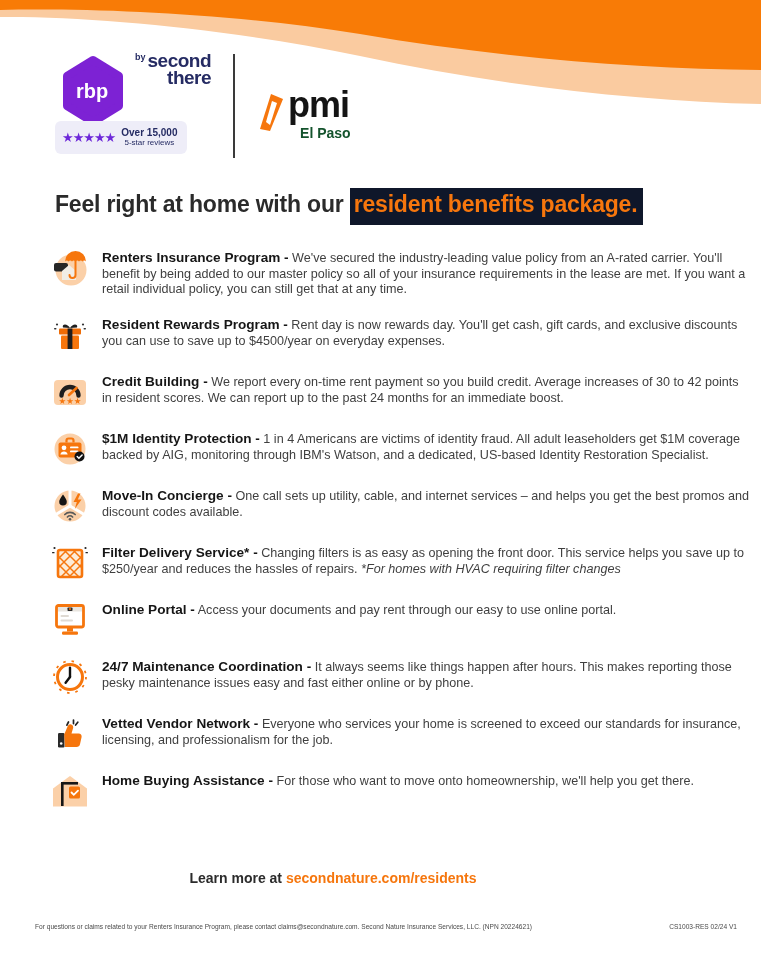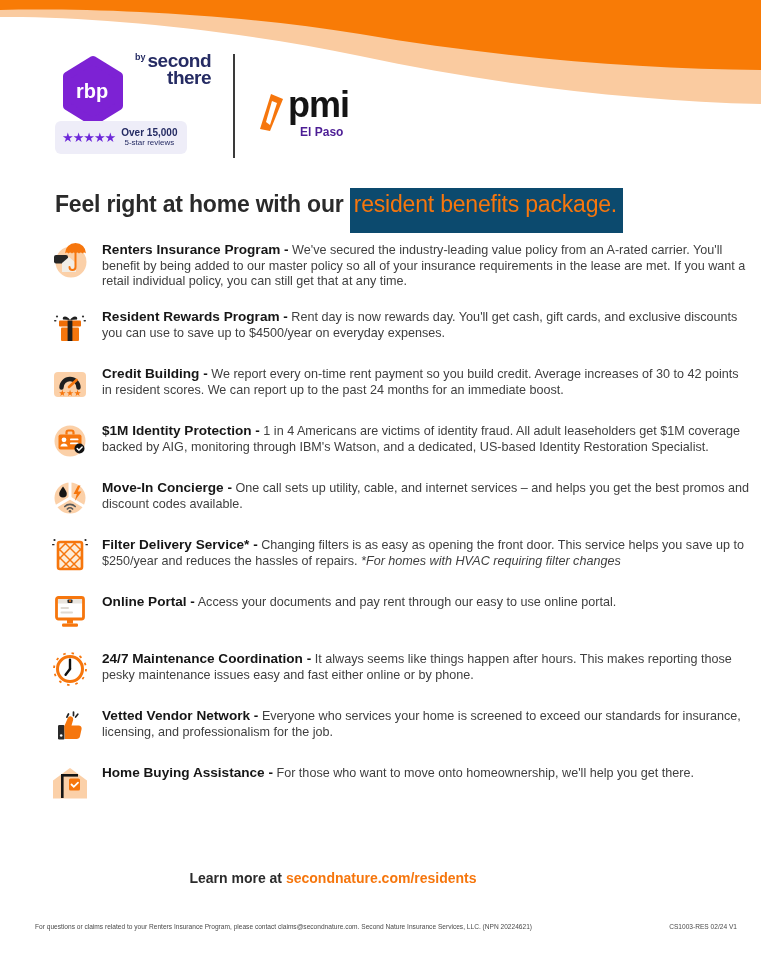--- a/index.html
+++ b/index.html
@@ -15,38 +15,38 @@
   .rbp-mark { width:72px; height:80px; }
   .sn-text { margin-left:6px; color:#252B63; line-height:0.92; }
   .sn-line1 { display:flex; align-items:flex-start; }
   .sn-by { font-size:9px; font-weight:600; margin-right:2px; margin-top:1px; }
   .sn-word { font-size:19px; font-weight:800; letter-spacing:-0.5px; }
   .sn-line2 { text-align:right; }
   .divider { width:2px; height:104px; background:#3a3a3a; margin:2px 20px 0 22px; }
   .pmi-block { margin-top:39px; display:flex; }
   .pmi-icon { width:30px; height:42px; margin-right:3px; }
   .pmi-name { font-size:36px; font-weight:800; color:#141414; letter-spacing:-1px; line-height:0.8; }
-  .pmi-loc { font-size:12px; font-weight:700; color:#4c1d95; margin-top:5px;padding-left:12px; }
+  .pmi-loc { font-size:14px; font-weight:700; color:#14532d; margin-top:5px;padding-left:12px; }
 
   
   .reviews { position:absolute; top:121px; left:55px; width:132px; height:33px;
              background:#EEEDF8; border-radius:6px; display:flex; align-items:center;
              padding:0 7px; }
   .stars { color:#6D28D9; font-size:13px; letter-spacing:-1px; margin-right:6px; white-space:nowrap; }
   .rev-text { color:#252B63; line-height:1.12;text-align:center; }
   .rev-l1 { font-size:10px; font-weight:700; }
   .rev-l2 { font-size:8px; font-weight:400; }
 
   
   .title { position:absolute; top:191px; left:55px; width:690px; font-size:23px;
            font-weight:600; color:#2a2a2a; letter-spacing:-0.2px; }
-  .title .hl { color:#F6760D; font-weight:400; background:#0c4a6e; padding:3px 6px 16px 4px; }
-
-  
-  .benefits { position:absolute; top:240px; left:50px; width:700px; }
+  .title .hl { color:#F6760D; font-weight:700; background:#0f172a; padding:3px 6px 8px 4px; }
+
+  
+  .benefits { position:absolute; top:248px; left:50px; width:700px; }
   .item { display:flex; align-items:flex-start; min-height:40px; margin-bottom:17px; }
   .ic { flex:0 0 40px; width:40px; height:40px; margin-right:12px; }
   .ic svg { width:40px; height:40px; display:block; }
   .txt { font-size:12.6px; color:#3f3f3f; line-height:1.24; padding-top:2px; }
   .txt strong { font-size:13.6px; color:#161616; font-weight:700; }
   .txt em { font-style:italic; color:#3f3f3f; }
 
   
   .learn { position:absolute; top:870px; left:0; width:666px; text-align:center;
            font-size:14px; font-weight:600; color:#2b2b2b; }

